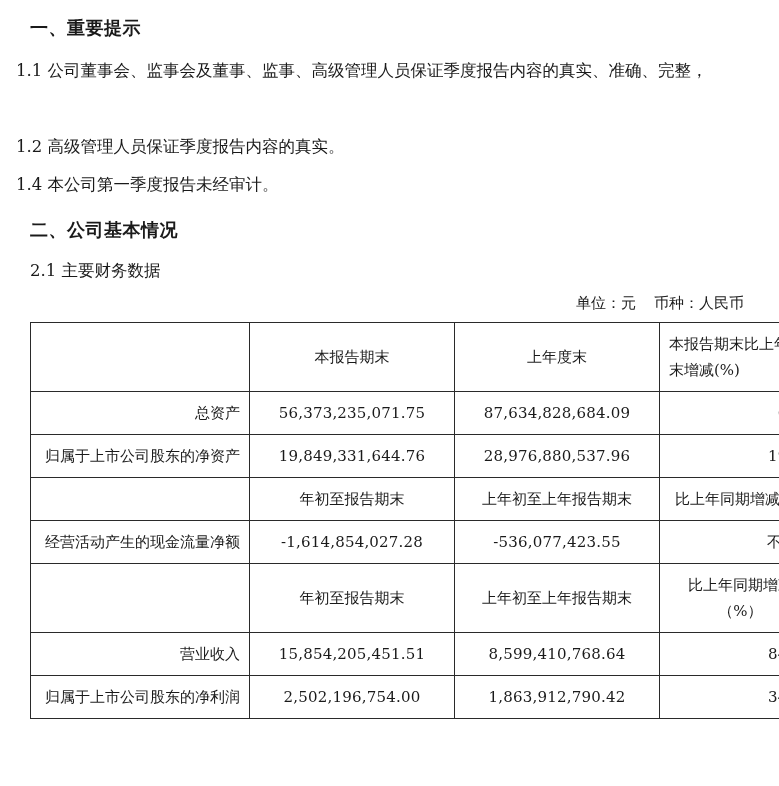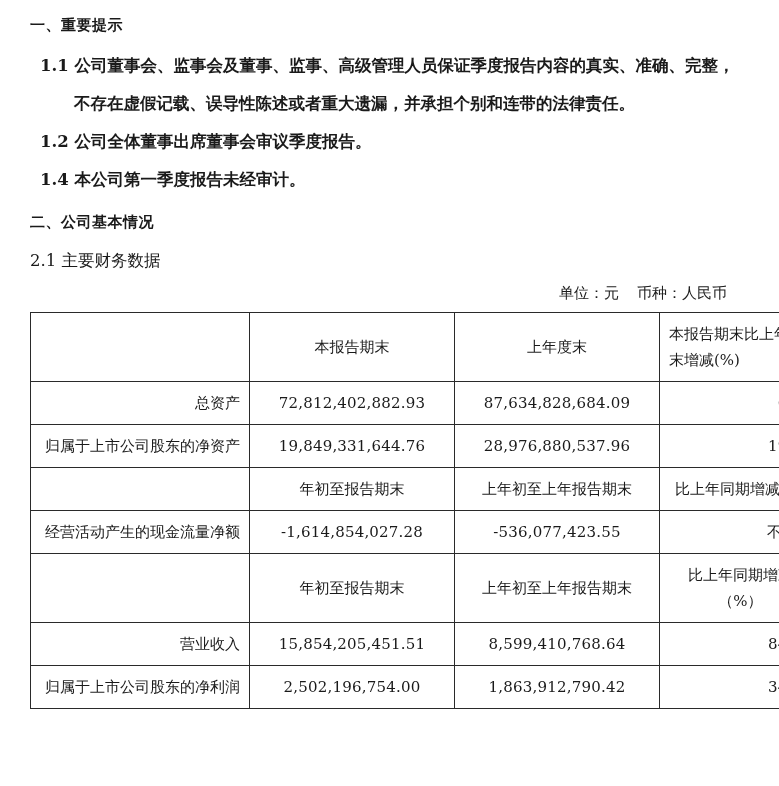--- a/index.html
+++ b/index.html
@@ -17,50 +17,49 @@
   .page {
     position: relative;
     width: 779px;
     height: 786px;
     padding: 0;
     box-sizing: border-box;
   }
   .section-heading {
     font-family: Liberation Mono, monospace;
     font-weight: bold;
-    font-size: 15px;
+    font-size: 18px;
     letter-spacing: 0.5px;
     margin: 0;
     padding: 0 0 0 30px;
   }
   .para {
     font-size: 16.5px;
     line-height: 38px;
     margin: 0;
-    padding: 0 34px 0 40px;
+    padding: 0 34px 0 16px;
     text-align: justify;
-    font-weight: bold;
   }
   .para .num {
     letter-spacing: 0px;
   }
   .para .indent {
     display: inline-block;
     width: 34px;
   }
   .sub-heading {
     font-size: 16.5px;
     margin: 0;
     padding: 0 0 0 30px;
     line-height: 38px;
   }
   .unit-line {
     font-size: 15px;
     text-align: right;
-    padding: 0 52px 6px 0;
+    padding: 0 35px 6px 0;
     line-height: 26px;
   }
   .unit-line .gap {
     display: inline-block;
     width: 18px;
   }
   table.fin {
     border-collapse: collapse;
     width: 715px;
     margin: 0 0 0 30px;
@@ -108,26 +107,26 @@
 </head>
 <body>
 
 <div class="page">
 
   <h2 class="section-heading" style="margin-top:16px;">一、重要提示</h2>
 
   <p class="para" style="margin-top:12px;">
     <span class="num">1.1</span>
     <span>公司董事会、监事会及董事、监事、高级管理人员保证季度报告内容的真实、准确、完整，</span><br>
-    <span class="indent"></span><span>不存在虚假记载、误导性陈述或者重大遗漏，并承担个别和连带的法律责任。</span>
+    <span class="indent"></span>
   </p>
 
   <p class="para">
     <span class="num">1.2</span>
-    <span>公司全体董事出席董事会审议季度报告。</span>
+    <span>高级管理人员保证季度报告内容的真实。</span>
   </p>
 
 
   <p class="para">
     <span class="num">1.4</span>
     <span>本公司第一季度报告未经审计。</span>
   </p>
 
   <h2 class="section-heading" style="margin-top:14px;">二、公司基本情况</h2>
 
@@ -140,21 +139,21 @@
   <table class="fin">
     <tbody>
       <tr>
         <td class="c-label hdr-tall"></td>
         <td class="c-v1 hdr hdr-tall">本报告期末</td>
         <td class="c-v2 hdr hdr-tall">上年度末</td>
         <td class="c-v3 hdr-tall" style="text-align:left;">本报告期末比上年度末增减(%)</td>
       </tr>
       <tr>
         <td class="c-label">总资产</td>
-        <td class="c-v1 num-cell">72,812,402,882.93</td>
+        <td class="c-v1 num-cell">56,373,235,071.75</td>
         <td class="c-v2 num-cell">87,634,828,684.09</td>
         <td class="c-v3 num-cell">6.52</td>
       </tr>
       <tr>
         <td class="c-label tall">归属于上市公司股东的净资产</td>
         <td class="c-v1 num-cell tall">19,849,331,644.76</td>
         <td class="c-v2 num-cell tall">28,976,880,537.96</td>
         <td class="c-v3 num-cell tall">19.61</td>
       </tr>
       <tr>

